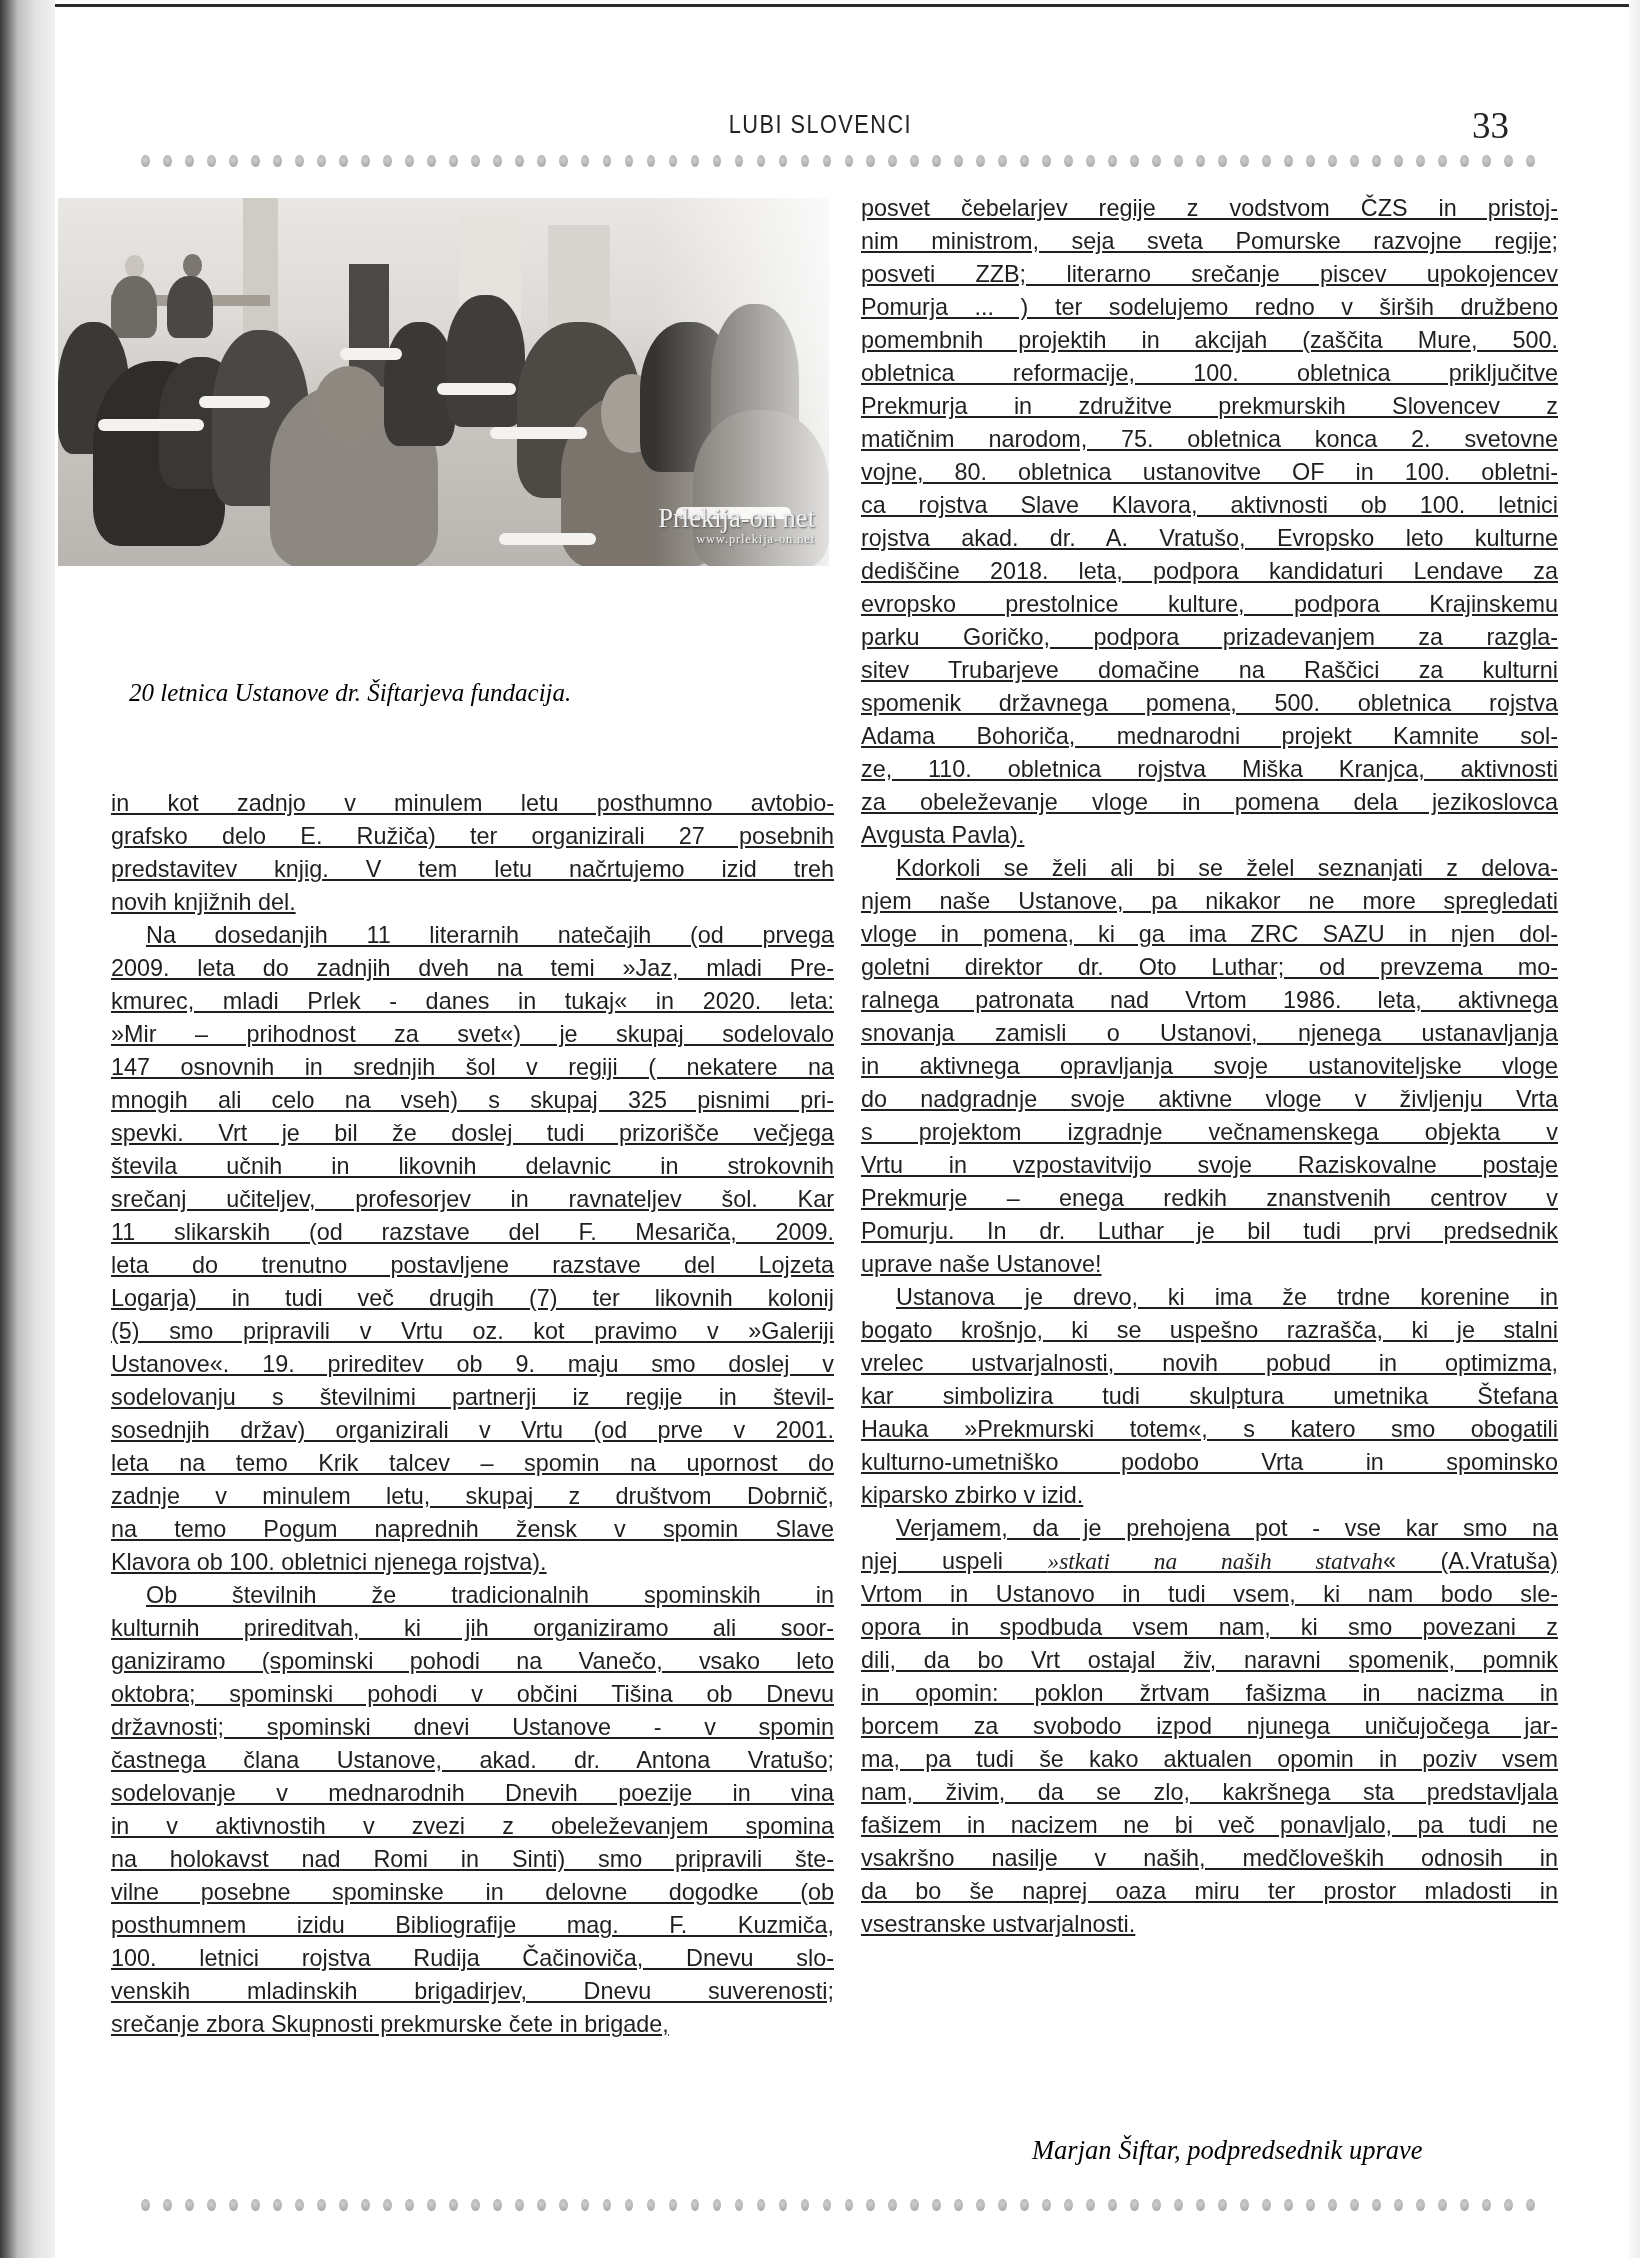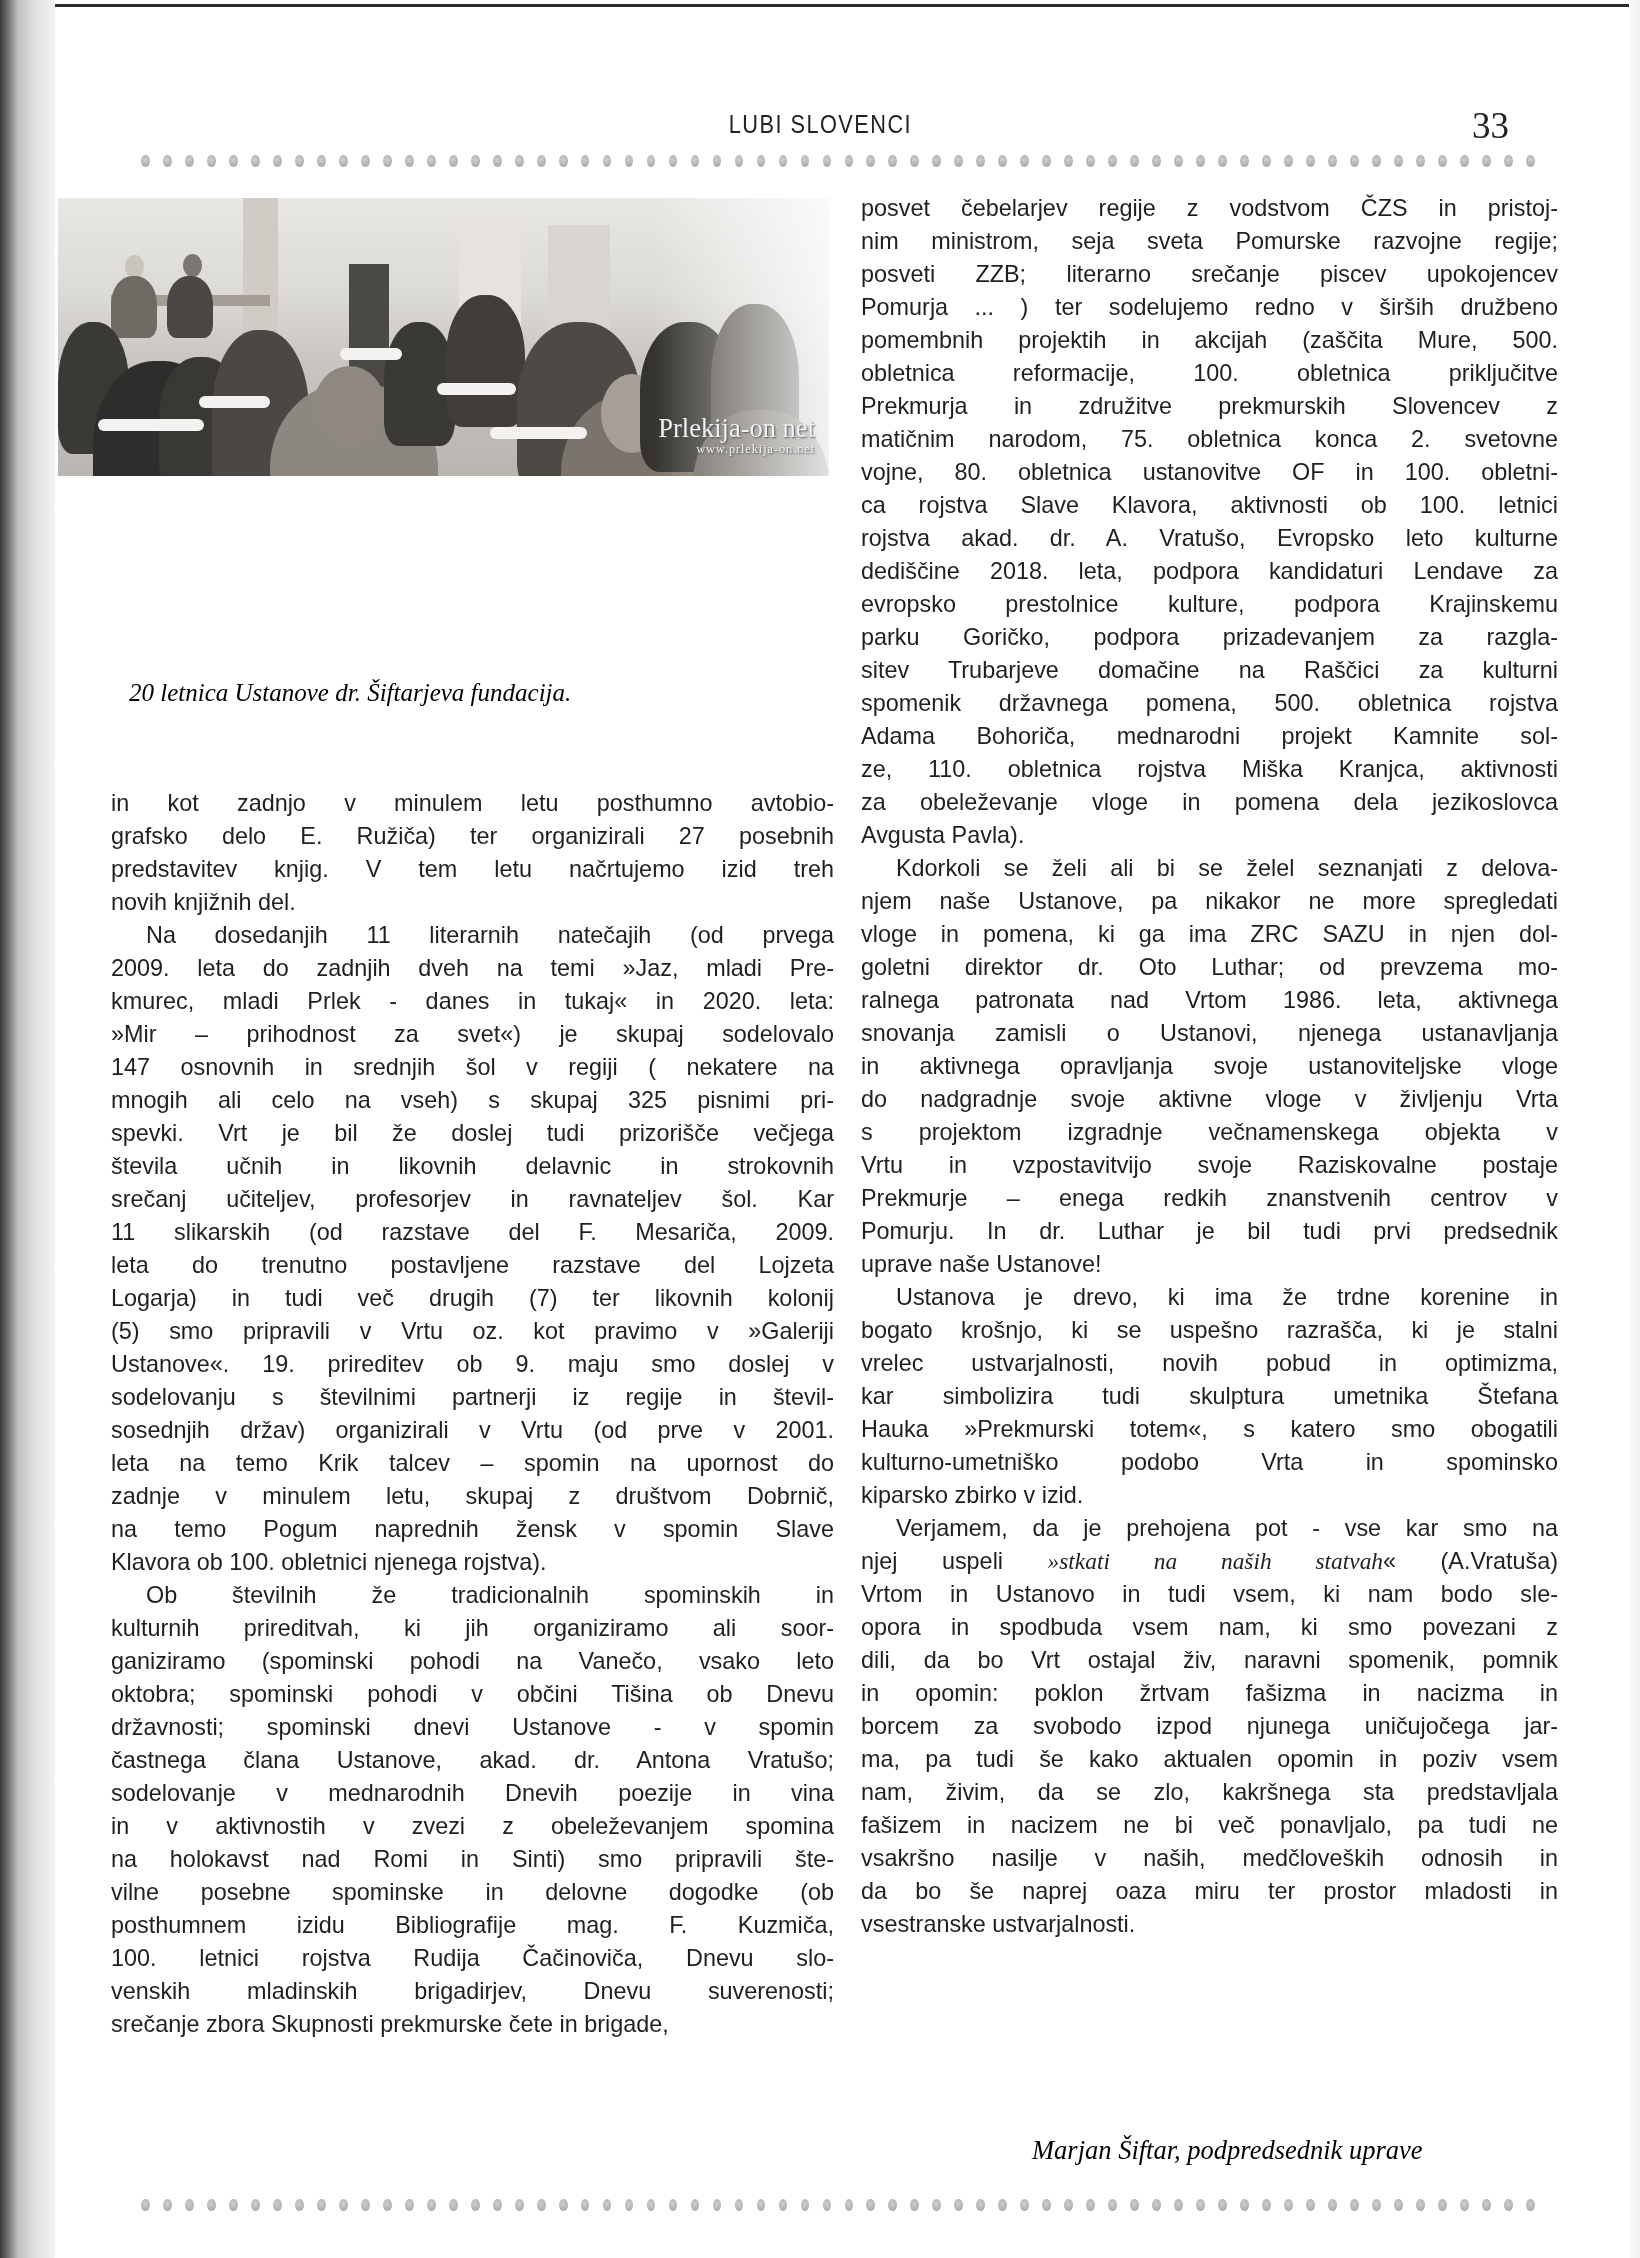--- a/index.html
+++ b/index.html
@@ -33,21 +33,21 @@
   .dot-rule {
     position: absolute; left: 141px; width: 1394px; height: 14px;
     display: flex; justify-content: space-between; align-items: center;
   }
   .dot-rule span {
     width: 8.8px; height: 12.4px; border-radius: 50%;
     background: radial-gradient(circle at 45% 40%, #cfcfcf, #9f9f9f);
     display: block;
   }
   .photo {
-    position: absolute; left: 58px; top: 198px; width: 771px; height: 278px;
+    position: absolute; left: 58px; top: 198px; width: 771px; height: 368px;
     overflow: hidden;
     background: linear-gradient(180deg, #e9e7e4 0%, #dcdad6 35%, #c8c5c0 60%, #b9b6b1 100%);
   }
   .photo .wall-panel { position: absolute; background: #d3d0cb; }
   .photo .person { position: absolute; border-radius: 46% 46% 20% 20%; background: #3b3936; }
   .photo .head { position: absolute; border-radius: 50%; background: #7b7670; }
   .photo .chair { position: absolute; height: 12.4px; border-radius: 7px; background: #f3f2f0; }
   .photo .window-glow {
     position: absolute; right: 0; top: 0; width: 176px; height: 368px;
     background: linear-gradient(to left, rgba(255,255,255,0.8), rgba(255,255,255,0));
@@ -59,21 +59,21 @@
   }
   .watermark .wm-title { font-size: 26.5px; line-height: 28px; }
   .watermark .wm-url { font-size: 12.4px; letter-spacing: 0.9px; text-align: right; }
   .caption {
     position: absolute; left: 129px; top: 679px; width: 688px;
     font-family: "Liberation Serif", serif; font-style: italic; font-size: 25px; color: #000000;
   }
   .column {
     position: absolute; top: 0;
     font-family: "Liberation Sans", sans-serif; font-size: 23.4px; line-height: 33px;
-    color: #1f1f1f; text-align: justify; hyphens: manual;
+    color: #1f1f1f; text-align: justify; hyphens: manual; text-decoration: underline;
   }
   .column p { margin: 0; }
   .column .line { display: block; white-space: nowrap; text-align-last: justify; text-align: justify; }
   .column .line.last { text-align-last: left; }
   .col-left { left: 111px; width: 723px; }
   .col-right { left: 861px; width: 697px; }
   .indent { padding-left: 35px; }
   .signature {
     position: absolute; left: 1032px; top: 2135px; width: 529px; text-align: left;
     font-family: "Liberation Serif", serif; font-style: italic; font-size: 26.5px; color: #000000;

